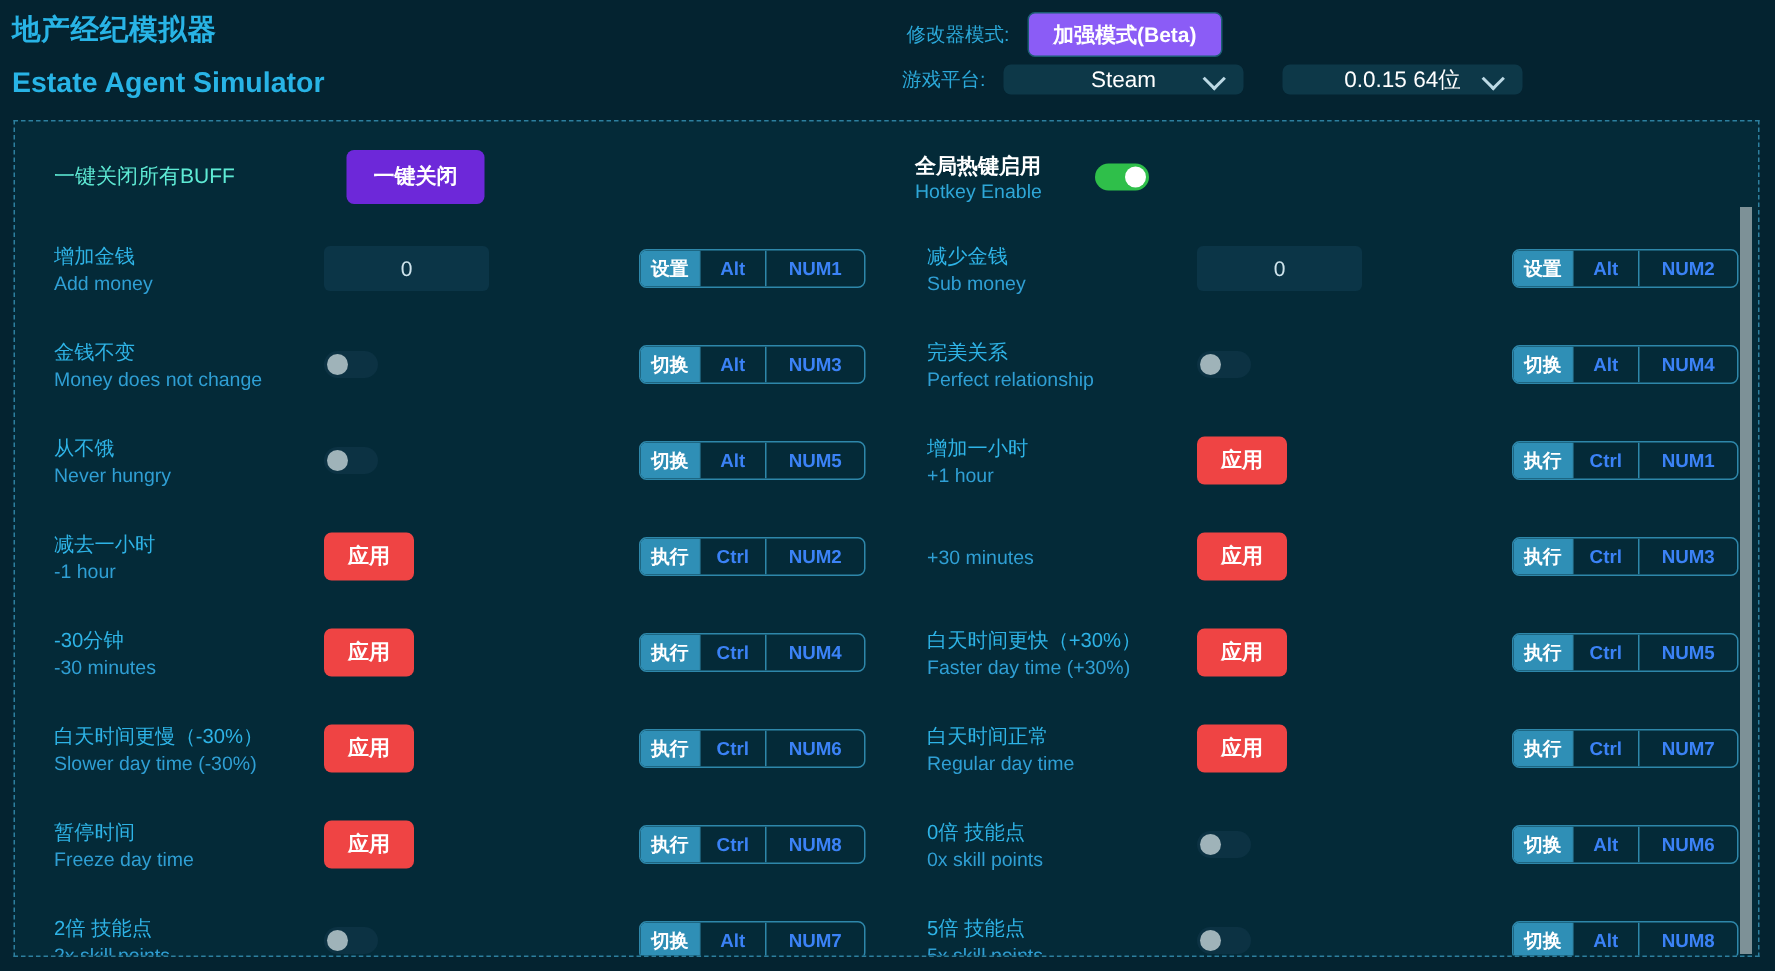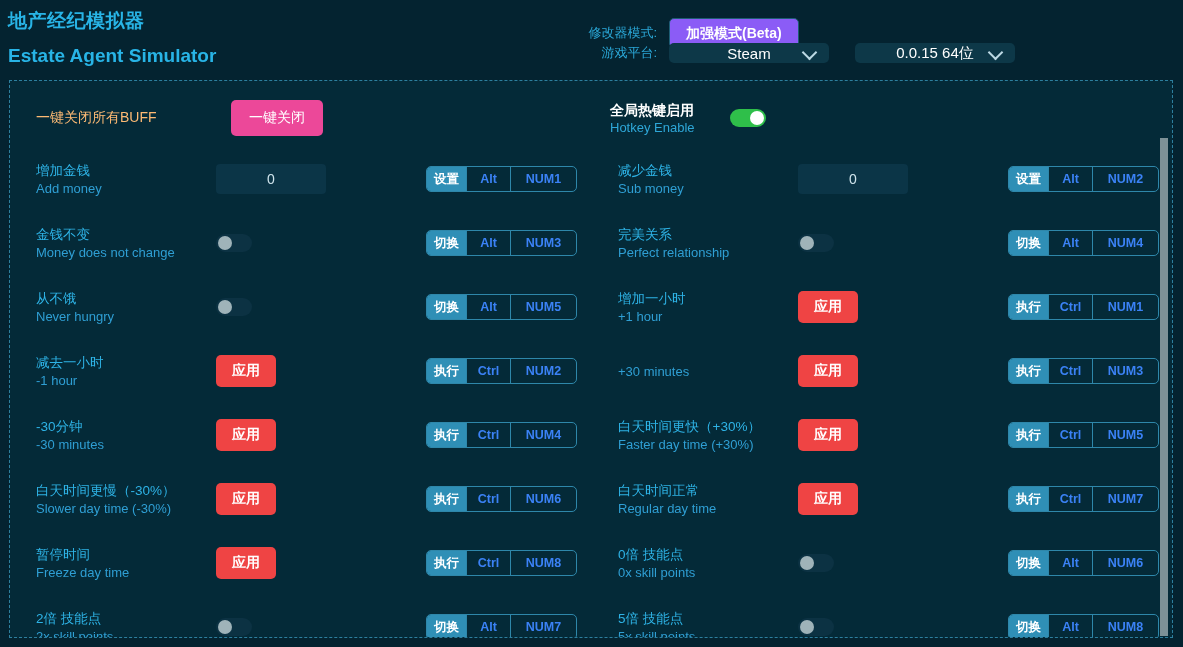--- a/index.html
+++ b/index.html
@@ -52,21 +52,21 @@
     right: 0px;
     top: 0px;
     width: 610px;
     height: 80px;
   }
   .hdr-row {
     position: absolute;
     display: flex;
     align-items: center;
   }
-  .hdr-row-1 { top: 8px; left: 0px; margin-top: 10px; }
+  .hdr-row-1 { top: 8px; left: 16px; }
   .hdr-row-2 { top: 43px; left: 0px; }
   .hdr-label {
     font-size: 13px;
     color: #2ba8d8;
     width: 96px;
     text-align: right;
     padding-right: 12px;
     white-space: nowrap;
     box-sizing: border-box;
   }
@@ -135,32 +135,32 @@
     padding-top: 8px;
   }
   .top-left, .top-right {
     position: relative;
     width: 582px;
     display: flex;
     align-items: center;
   }
   .buff-label {
     font-size: 14px;
-    color: #fdba74;
+    color: #5eead4;
     margin-left: 26px;
     width: 195px;
     white-space: nowrap;
   }
   .buff-btn {
-    background: #ec4899;
+    background: #6d28d9;
     color: #ffffff;
     border: none;
     border-radius: 5px;
     font-size: 14px;
-    font-weight: normal;
+    font-weight: bold;
     padding: 9px 18px;
     cursor: pointer;
     white-space: nowrap;
   }
   .hotkey-text {
     margin-left: 18px;
     width: 120px;
   }
   .hotkey-cn {
     font-size: 14px;

